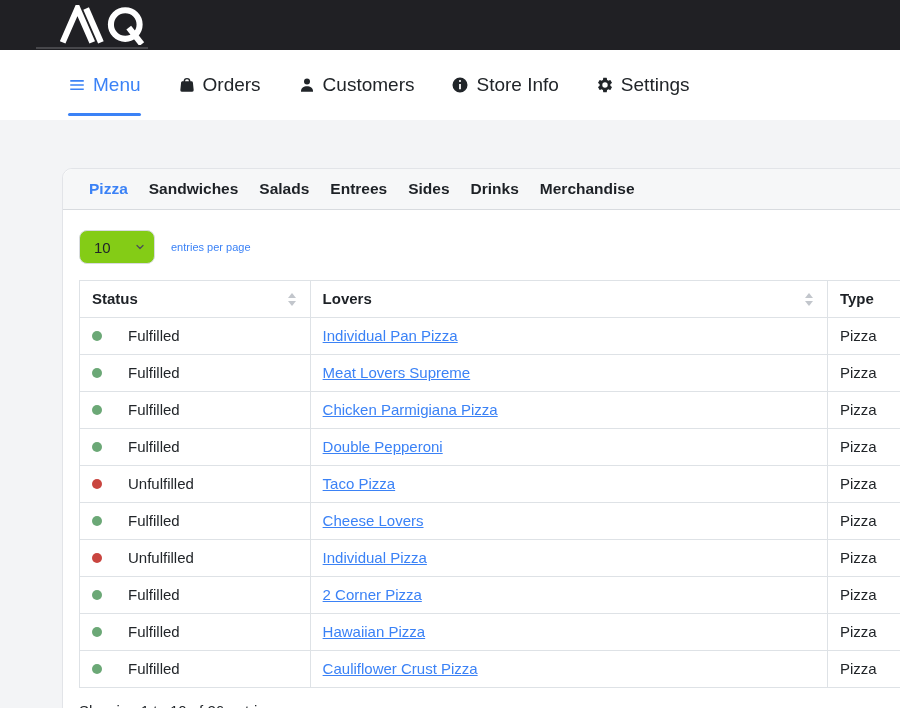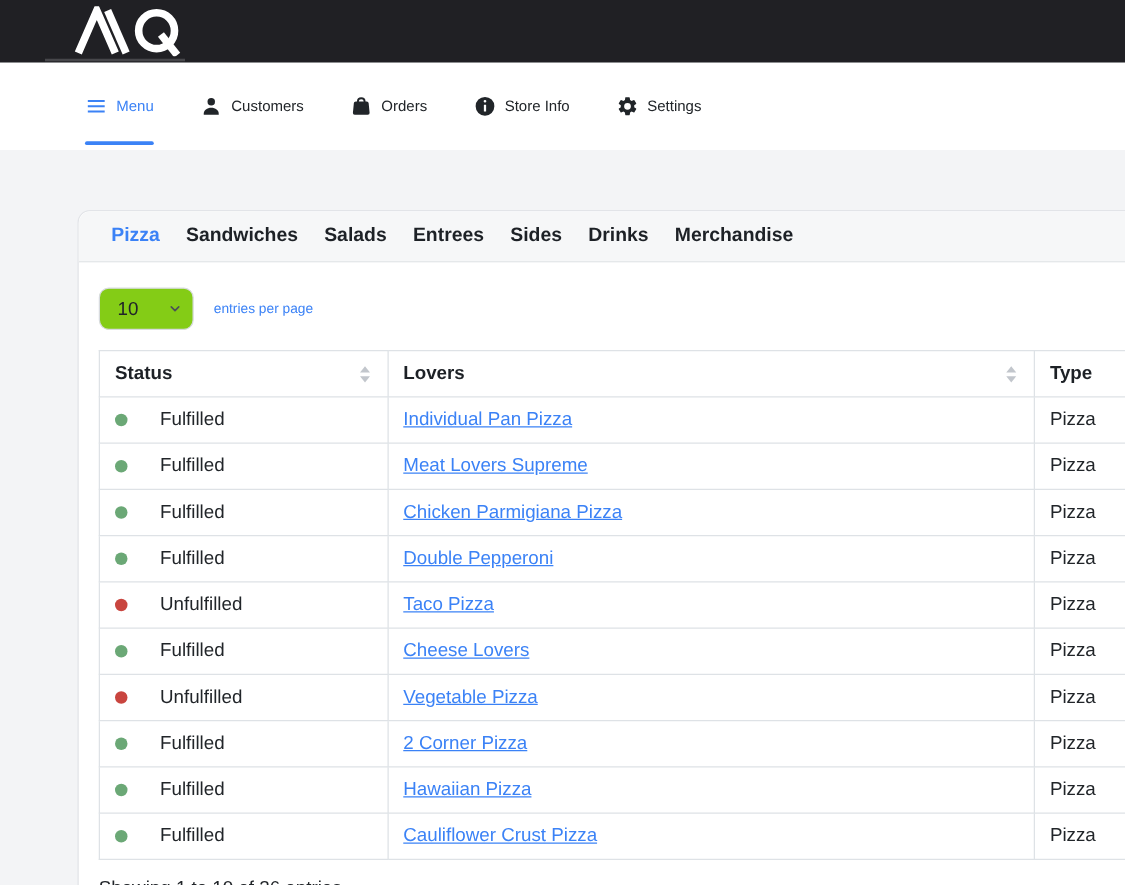--- a/index.html
+++ b/index.html
@@ -17,21 +17,21 @@
   }
   
   .topbar{position:relative;height:50px;background:var(--topbar-bg);}
   .logo{position:absolute;left:57px;top:5px;cursor:pointer;}
   .logo svg{display:block;}
   .logo-underline{position:absolute;left:36px;bottom:1px;width:112px;height:2px;background:#47474b;}
   
   .mainnav{height:70px;background:#ffffff;display:flex;align-items:center;padding-left:68px;}
   .nav-item{
     position:relative;display:flex;align-items:center;gap:7px;margin-right:37px;
-    font-size:12px;color:#212529;cursor:pointer;height:70px;
+    font-size:19px;color:#212529;cursor:pointer;height:70px;
   }
   .nav-item .icon{display:flex;align-items:center;}
   .nav-item svg{width:18px;height:18px;}
   .nav-item.active{color:var(--accent);}
   .nav-item.active::after{
     content:"";position:absolute;left:0;right:0;bottom:4px;height:3px;
     border-radius:2px;background:var(--accent);
   }
   
   .page{padding-top:48px;}
@@ -102,33 +102,33 @@
         <span class="icon">
           <svg viewBox="0 0 24 24" fill="currentColor">
             <path d="M3 5.4h18v2.1H3zM3 11h18v2.1H3zM3 16.6h18v2.1H3z"></path>
           </svg>
         </span>
         <span>Menu</span>
       </div>
       <div class="nav-item">
         <span class="icon">
           <svg viewBox="0 0 24 24" fill="currentColor">
+            <path fill-rule="evenodd" d="M12 2.5A4.6 4.6 0 0 0 7.4 7H6.2C5.1 7 4.2 7.8 4.1 8.9l-1 9.9A2 2 0 0 0 5.1 21h13.8a2 2 0 0 0 2-2.2l-1-9.9A2.1 2.1 0 0 0 17.8 7h-1.2A4.6 4.6 0 0 0 12 2.5zM14.6 7a2.6 2.6 0 0 0-5.2 0h5.2z"></path>
+          </svg>
+        </span>
+        <span>Orders</span>
+      </div>
+      <div class="nav-item">
+        <span class="icon">
+          <svg viewBox="0 0 24 24" fill="currentColor">
             <circle cx="12" cy="7.2" r="4"></circle>
             <path d="M12 13.6c-4.4 0-8 2.5-8 6.4V21h16v-1c0-3.9-3.6-6.4-8-6.4z"></path>
           </svg>
         </span>
         <span>Customers</span>
-      </div>
-      <div class="nav-item">
-        <span class="icon">
-          <svg viewBox="0 0 24 24" fill="currentColor">
-            <path fill-rule="evenodd" d="M12 2.5A4.6 4.6 0 0 0 7.4 7H6.2C5.1 7 4.2 7.8 4.1 8.9l-1 9.9A2 2 0 0 0 5.1 21h13.8a2 2 0 0 0 2-2.2l-1-9.9A2.1 2.1 0 0 0 17.8 7h-1.2A4.6 4.6 0 0 0 12 2.5zM14.6 7a2.6 2.6 0 0 0-5.2 0h5.2z"></path>
-          </svg>
-        </span>
-        <span>Orders</span>
       </div>
       <div class="nav-item">
         <span class="icon">
           <svg viewBox="0 0 24 24" fill="currentColor">
             <path fill-rule="evenodd" d="M12 2a10 10 0 1 0 0 20 10 10 0 0 0 0-20zm1.2 15.5h-2.4v-7h2.4v7zM12 8.1a1.45 1.45 0 1 1 0-2.9 1.45 1.45 0 0 1 0 2.9z"></path>
           </svg>
         </span>
         <span>Store Info</span>
       </div>
       <div class="nav-item">
@@ -262,21 +262,21 @@
                 <td><a class="product-link" href="#">Cheese Lovers</a></td>
                 <td><span>Pizza</span></td>
               </tr>
               <tr>
                 <td>
                   <div class="status-cell">
                     <span class="dot unfulfilled"></span>
                     <span>Unfulfilled</span>
                   </div>
                 </td>
-                <td><a class="product-link" href="#">Vegetable Pizza</a></td>
+                <td><a class="product-link" href="#">Individual Pizza</a></td>
                 <td><span>Pizza</span></td>
               </tr>
               <tr>
                 <td>
                   <div class="status-cell">
                     <span class="dot fulfilled"></span>
                     <span>Fulfilled</span>
                   </div>
                 </td>
                 <td><a class="product-link" href="#">2 Corner Pizza</a></td>

